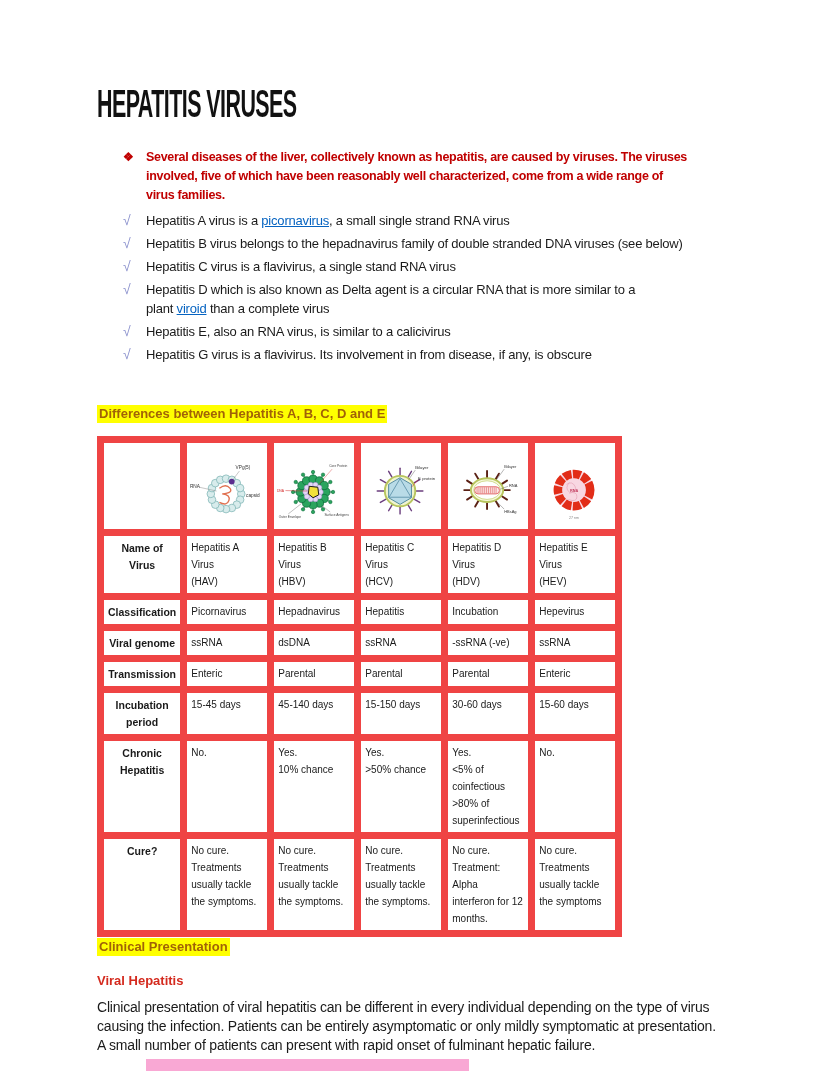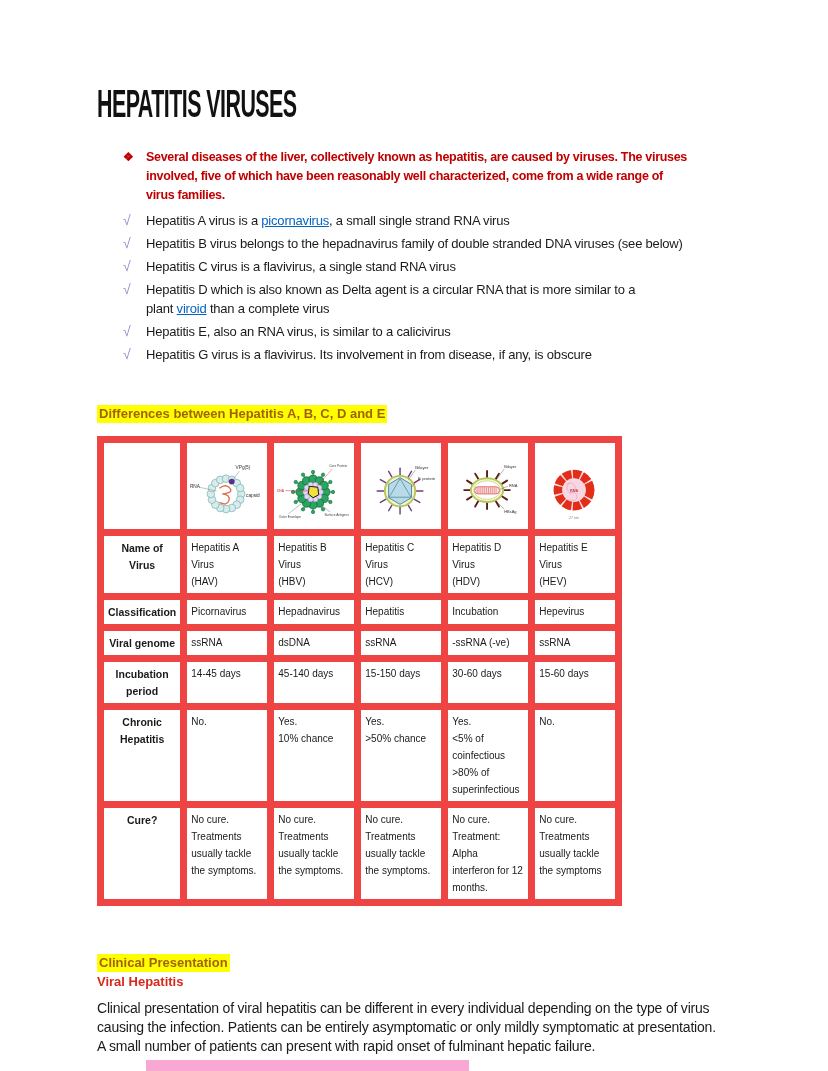--- a/index.html
+++ b/index.html
@@ -26,22 +26,22 @@
   .hl-heading{display:inline-block;background:#ffff00;font-size:13px;font-weight:bold;
         color:#a16207;line-height:18px;padding:0 2px;}
   .sect-differences{margin-top:40px;}
 
   table.cmp{border-collapse:collapse;margin-top:13px;table-layout:fixed;}
   table.cmp td{border:7px solid #ef4444;vertical-align:top;padding:3px 4px;
         font-size:10px;line-height:17px;white-space:pre-line;overflow:hidden;margin-top:44px;}
   table.cmp td.rowlab{font-weight:bold;text-align:center;font-size:10.5px;padding-top:4px;}
   table.cmp td.imgcell{padding:1px;text-align:center;vertical-align:middle;}
 
-  .sect-clinical{margin-top:47px;}
-  .red-heading{font-size:13px;font-weight:bold;color:#d42a1e;margin-top:1px;line-height:18px;}
+  .sect-clinical{}
+  .red-heading{font-size:13px;font-weight:bold;color:#d42a1e;margin-top:16px;line-height:18px;}
   .body-par{font-size:14px;letter-spacing:-0.2px;line-height:19px;margin-top:8px;
         white-space:pre-line;width:682px;}
   .phases-bullet{font-size:13px;letter-spacing:-0.2px;margin-top:14px;}
   .phases-bullet .marker{color:#111;font-size:12px;}
   .phases-bullet .btext .hl{background:#f9a8d4;padding:12px 2px;}
 
   svg text{font-family:"Liberation Sans",sans-serif;}
 </style>
 </head>
 <body>
@@ -298,24 +298,32 @@
       <td>Hepevirus</td>
     </tr>
     <tr style="height:19px">
       <td class="rowlab">Viral genome</td>
       <td>ssRNA</td>
       <td>dsDNA</td>
       <td>ssRNA</td>
       <td>-ssRNA (-ve)</td>
       <td>ssRNA</td>
     </tr>
+    <tr style="height:19px">
+      <td class="rowlab">Transmission</td>
+      <td>Enteric</td>
+      <td>Parental</td>
+      <td>Parental</td>
+      <td>Parental</td>
+      <td>Enteric</td>
+    </tr>
     <tr style="height:33px">
       <td class="rowlab">Incubation
 period</td>
-      <td>14-45 days</td>
+      <td>15-45 days</td>
       <td>45-140 days</td>
       <td>15-150 days</td>
       <td>30-60 days</td>
       <td>15-60 days</td>
     </tr>
     <tr style="height:72px">
       <td class="rowlab">Chronic
 Hepatitis</td>
       <td>No.</td>
       <td>Yes.

